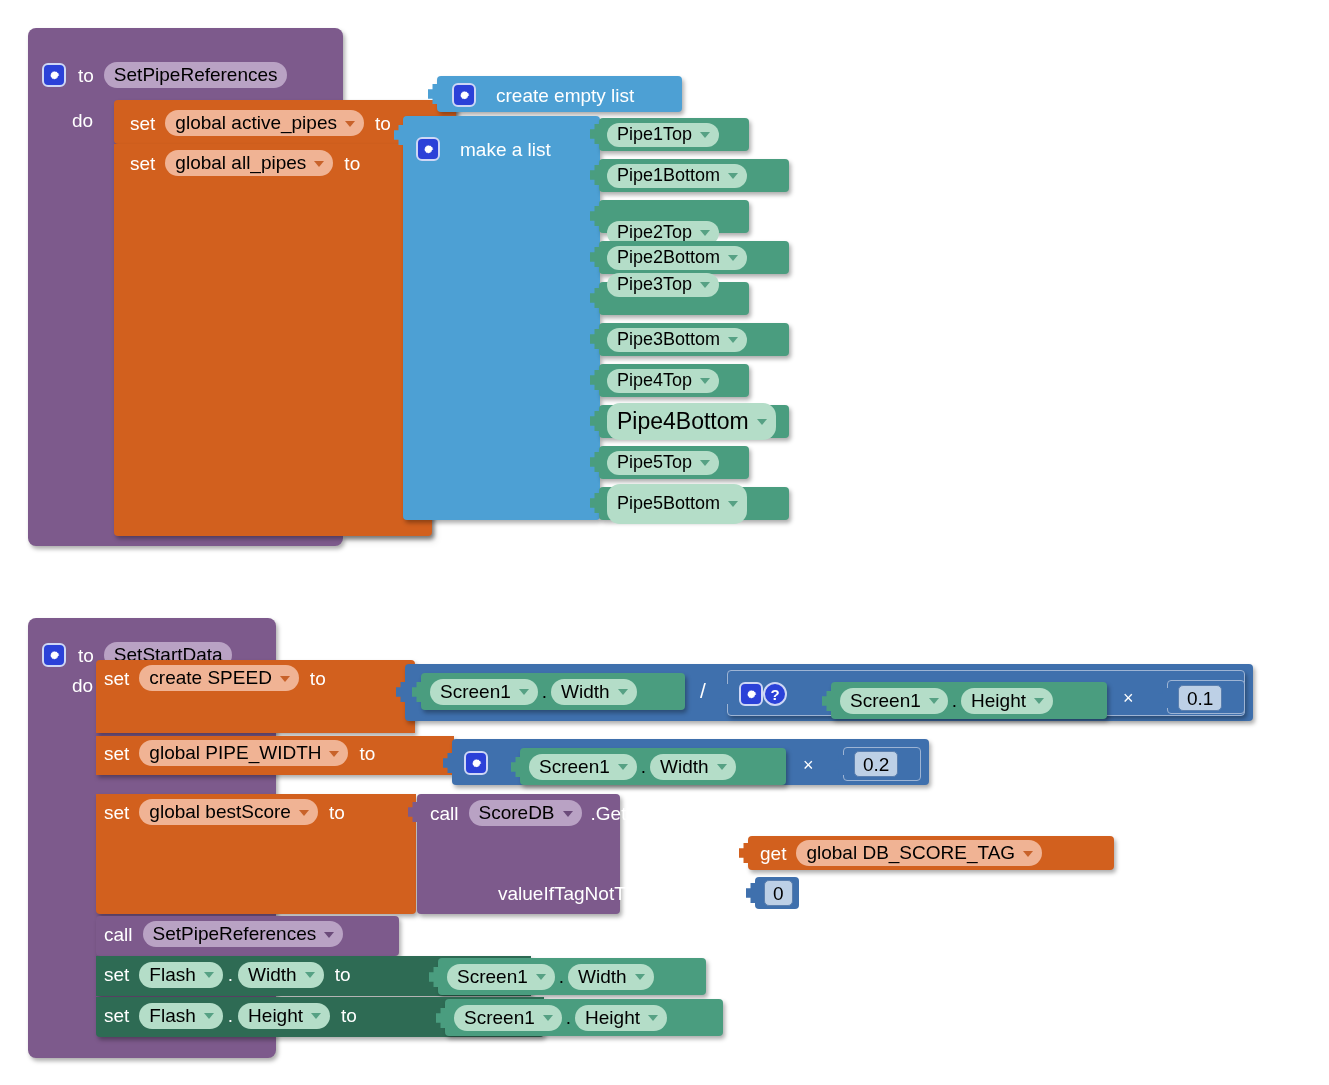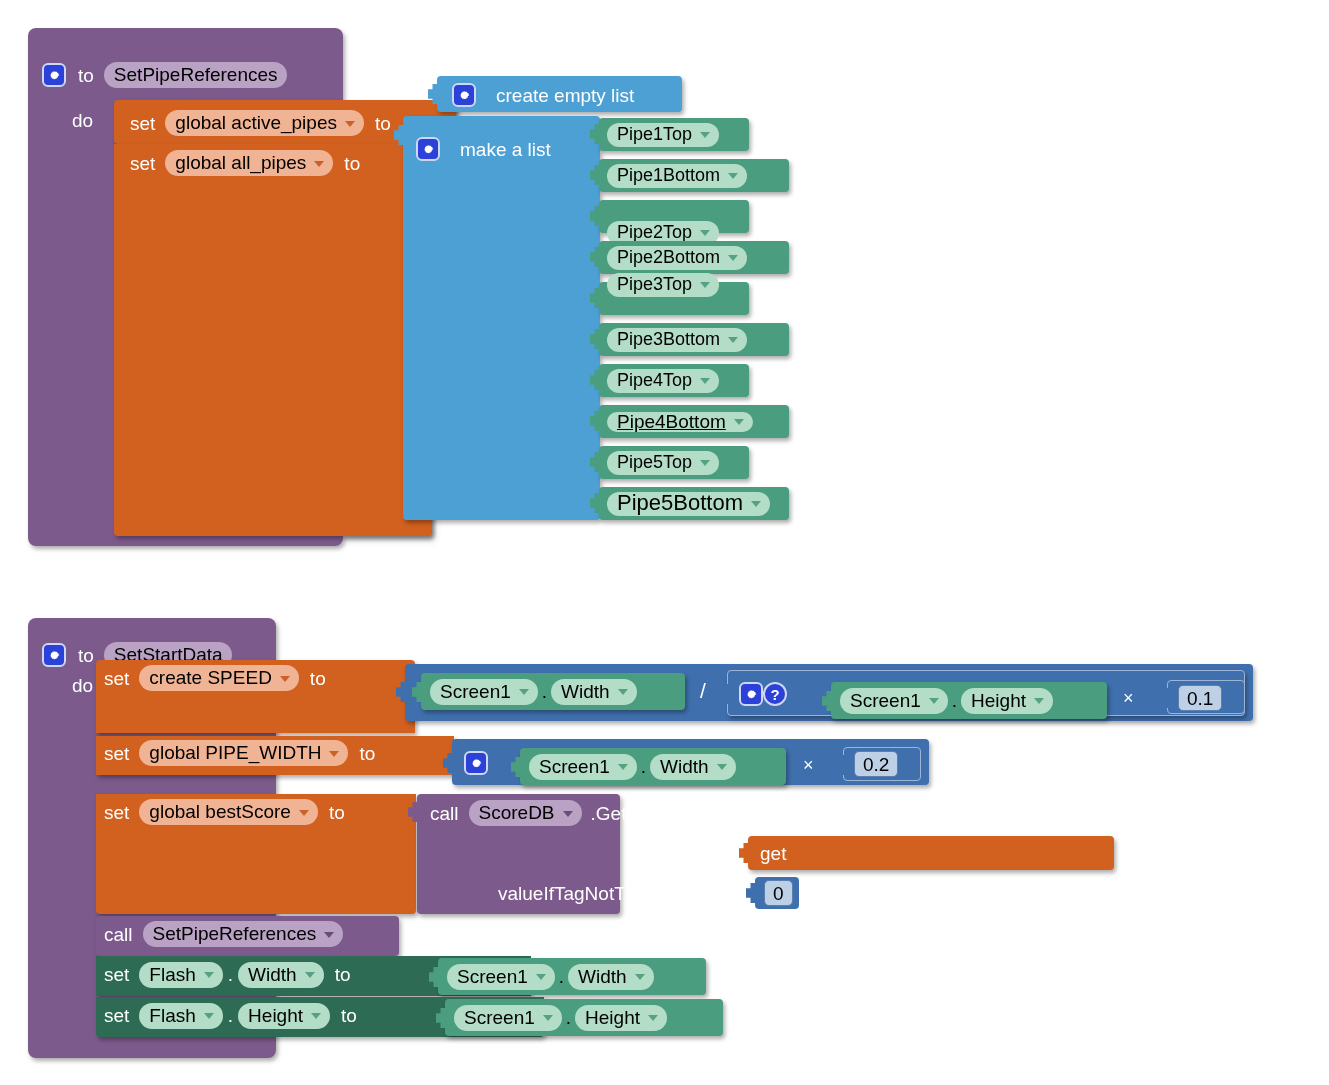--- a/index.html
+++ b/index.html
@@ -224,21 +224,21 @@
         <span>Pipe4Top</span>
         <span class="caret on-green"></span>
       </span>
     </div>
 
     <div class="blk green shadow" style="left:599px;top:405px;width:190px;height:33px;border-radius:4px;"></div>
     <div class="plug" style="left:590px;top:410px;">
         <div style="background:#4a9d7f;"></div>
       </div>
     <div class="row" style="left:607px;top:409px;height:25px;">
-      <span class="field comp-name" style="height:20px;font-size:19px;text-decoration:underline;">
+      <span class="field comp-name" style="height:37px;font-size:23px;">
         <span>Pipe4Bottom</span>
         <span class="caret on-green"></span>
       </span>
     </div>
 
     <div class="blk green shadow" style="left:599px;top:446px;width:150px;height:33px;border-radius:4px;"></div>
     <div class="plug" style="left:590px;top:451px;">
         <div style="background:#4a9d7f;"></div>
       </div>
     <div class="row" style="left:607px;top:450px;height:25px;">
@@ -246,21 +246,21 @@
         <span>Pipe5Top</span>
         <span class="caret on-green"></span>
       </span>
     </div>
 
     <div class="blk green shadow" style="left:599px;top:487px;width:190px;height:33px;border-radius:4px;"></div>
     <div class="plug" style="left:590px;top:492px;">
         <div style="background:#4a9d7f;"></div>
       </div>
     <div class="row" style="left:607px;top:491px;height:25px;">
-      <span class="field comp-name" style="height:24px;font-size:22px;">
+      <span class="field comp-name" style="height:40px;font-size:18px;">
         <span>Pipe5Bottom</span>
         <span class="caret on-green"></span>
       </span>
     </div>
   </div>
 
   <div class="blk shadow" style="left:28px;top:618px;width:248px;height:438px;">
     <div class="proc" style="position:absolute;left:0;top:0;width:248px;height:418px;border-radius:8px 8px 0 0;"></div>
     <div class="proc-foot" style="top:418px;width:248px;"></div>
 
@@ -428,20 +428,24 @@
 
   <div class="lbl" style="position:absolute;left:684px;top:843px;">tag</div>
   <div class="lbl" style="position:absolute;left:498px;top:884px;">valueIfTagNotThere</div>
 
   <div class="blk orange shadow" style="left:748px;top:836px;width:366px;height:34px;border-radius:4px;"></div>
   <div class="plug" style="left:739px;top:842px;">
       <div style="background:#d2601e;"></div>
     </div>
   <div class="row" style="left:760px;top:840px;height:26px;text-align:right;">
     <span class="lbl">get</span>
+    <span class="field var-name" style="margin-left:10px;">
+      <span>global DB_SCORE_TAG</span>
+      <span class="caret on-orange"></span>
+    </span>
   </div>
 
   <div class="blk" style="left:755px;top:877px;width:44px;height:32px;background:#3f70ad;border-radius:4px;"></div>
   <div class="plug" style="left:746px;top:882px;">
       <div style="background:#3f70ad;"></div>
     </div>
   <div class="row" style="left:764px;top:881px;height:24px;">
     <span class="field num">
       <span>0</span>
     </span>

